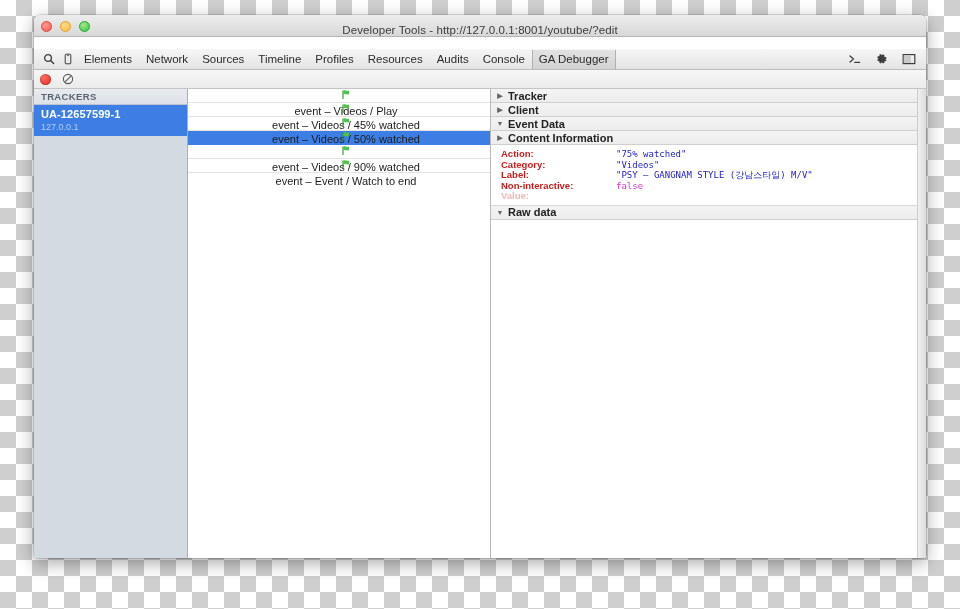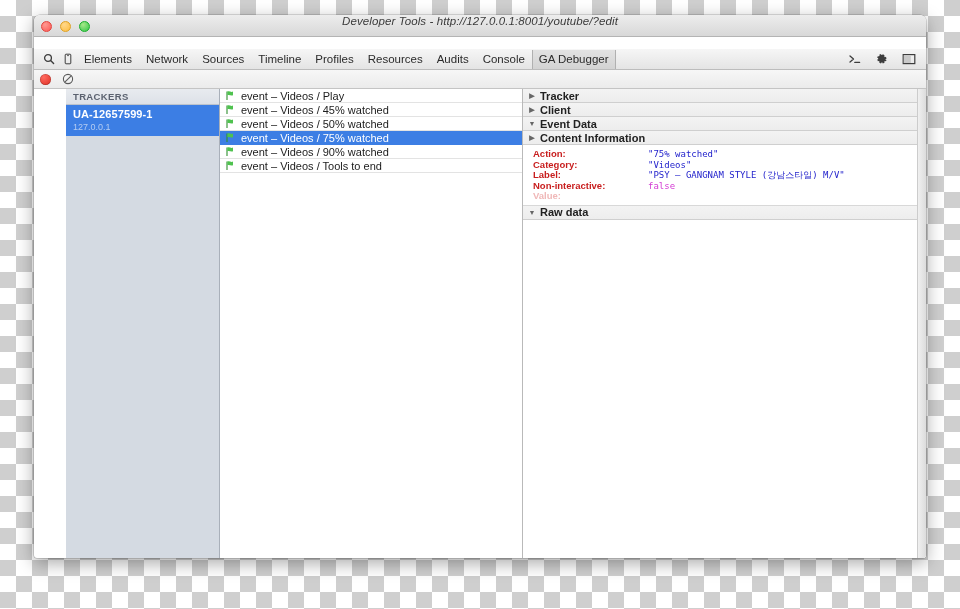--- a/index.html
+++ b/index.html
@@ -38,22 +38,21 @@
   }
 
   
   .titlebar {
     height: 22px;
     flex: 0 0 22px;
     background: linear-gradient(to bottom, #ededed 0%, #d8d8d8 100%);
     border-bottom: 1px solid #b4b4b4;
     position: relative;
     display: flex;
-    align-items: flex-start;
-    font-style: italic;
+    align-items: flex-end;
   }
   .traffic-lights {
     position: absolute;
     left: 7px;
     top: 0;
     height: 22px;
     display: flex;
     align-items: center;
     gap: 8px;
   }
@@ -143,21 +142,20 @@
     display: flex; align-items: center; justify-content: center;
     cursor: default;
   }
 
   
   .panes {
     flex: 1 1 auto;
     display: flex;
     min-height: 0;
     background: #e5e5e5;
-    margin-left: 32px;
   }
 
   
   .sidebar {
     flex: 0 0 154px;
     background: #d4dae2;
     border-right: 1px solid #a9b0ba;
     display: flex;
     flex-direction: column;
     overflow: hidden;
@@ -203,26 +201,27 @@
     flex: 0 0 303px;
     border-right: 1px solid #b9b9b9;
     background: #ffffff;
     overflow: hidden;
   }
   .hit-row {
     height: 14px;
     display: flex;
     align-items: center;
     gap: 5px;
-    padding-left: 5px;
+    padding-left: 14px;
     border-bottom: 1px solid #e3e3e3;
     font-size: 11px;
     color: #1c1c1c;
     white-space: nowrap;
     cursor: default;
+    flex-direction: column;
   }
   .hit-row.selected {
     background: #3c7ee4;
     color: #ffffff;
     border-bottom-color: #3c7ee4;
     align-items: center;
   }
   .flag-icon {
     flex: 0 0 11px;
     width: 11px; height: 11px;
@@ -424,21 +423,21 @@
         </span>
         <span>event – Videos / 90% watched</span>
       </div>
       <div class="hit-row">
         <span class="flag-icon">
           <svg width="11" height="11" viewBox="0 0 11 11">
             <path d="M2 1.5 L2 10" stroke="#2f8f2f" stroke-width="1.1"></path>
             <path d="M2.4 1.6 C4.2 0.6 6 2.6 8 1.6 L8 5.2 C6 6.2 4.2 4.2 2.4 5.2 Z" fill="#4fc24f"></path>
           </svg>
         </span>
-        <span>event – Videos / Tools to end</span>
+        <span>event – Event / Watch to end</span>
       </div>
     </div>
 
     <div class="detail">
       <div class="detail-wrap">
         <div class="detail-inner">
 
           <div class="section-header">
             <span class="tri">▶</span>
             <span>Tracker</span>

